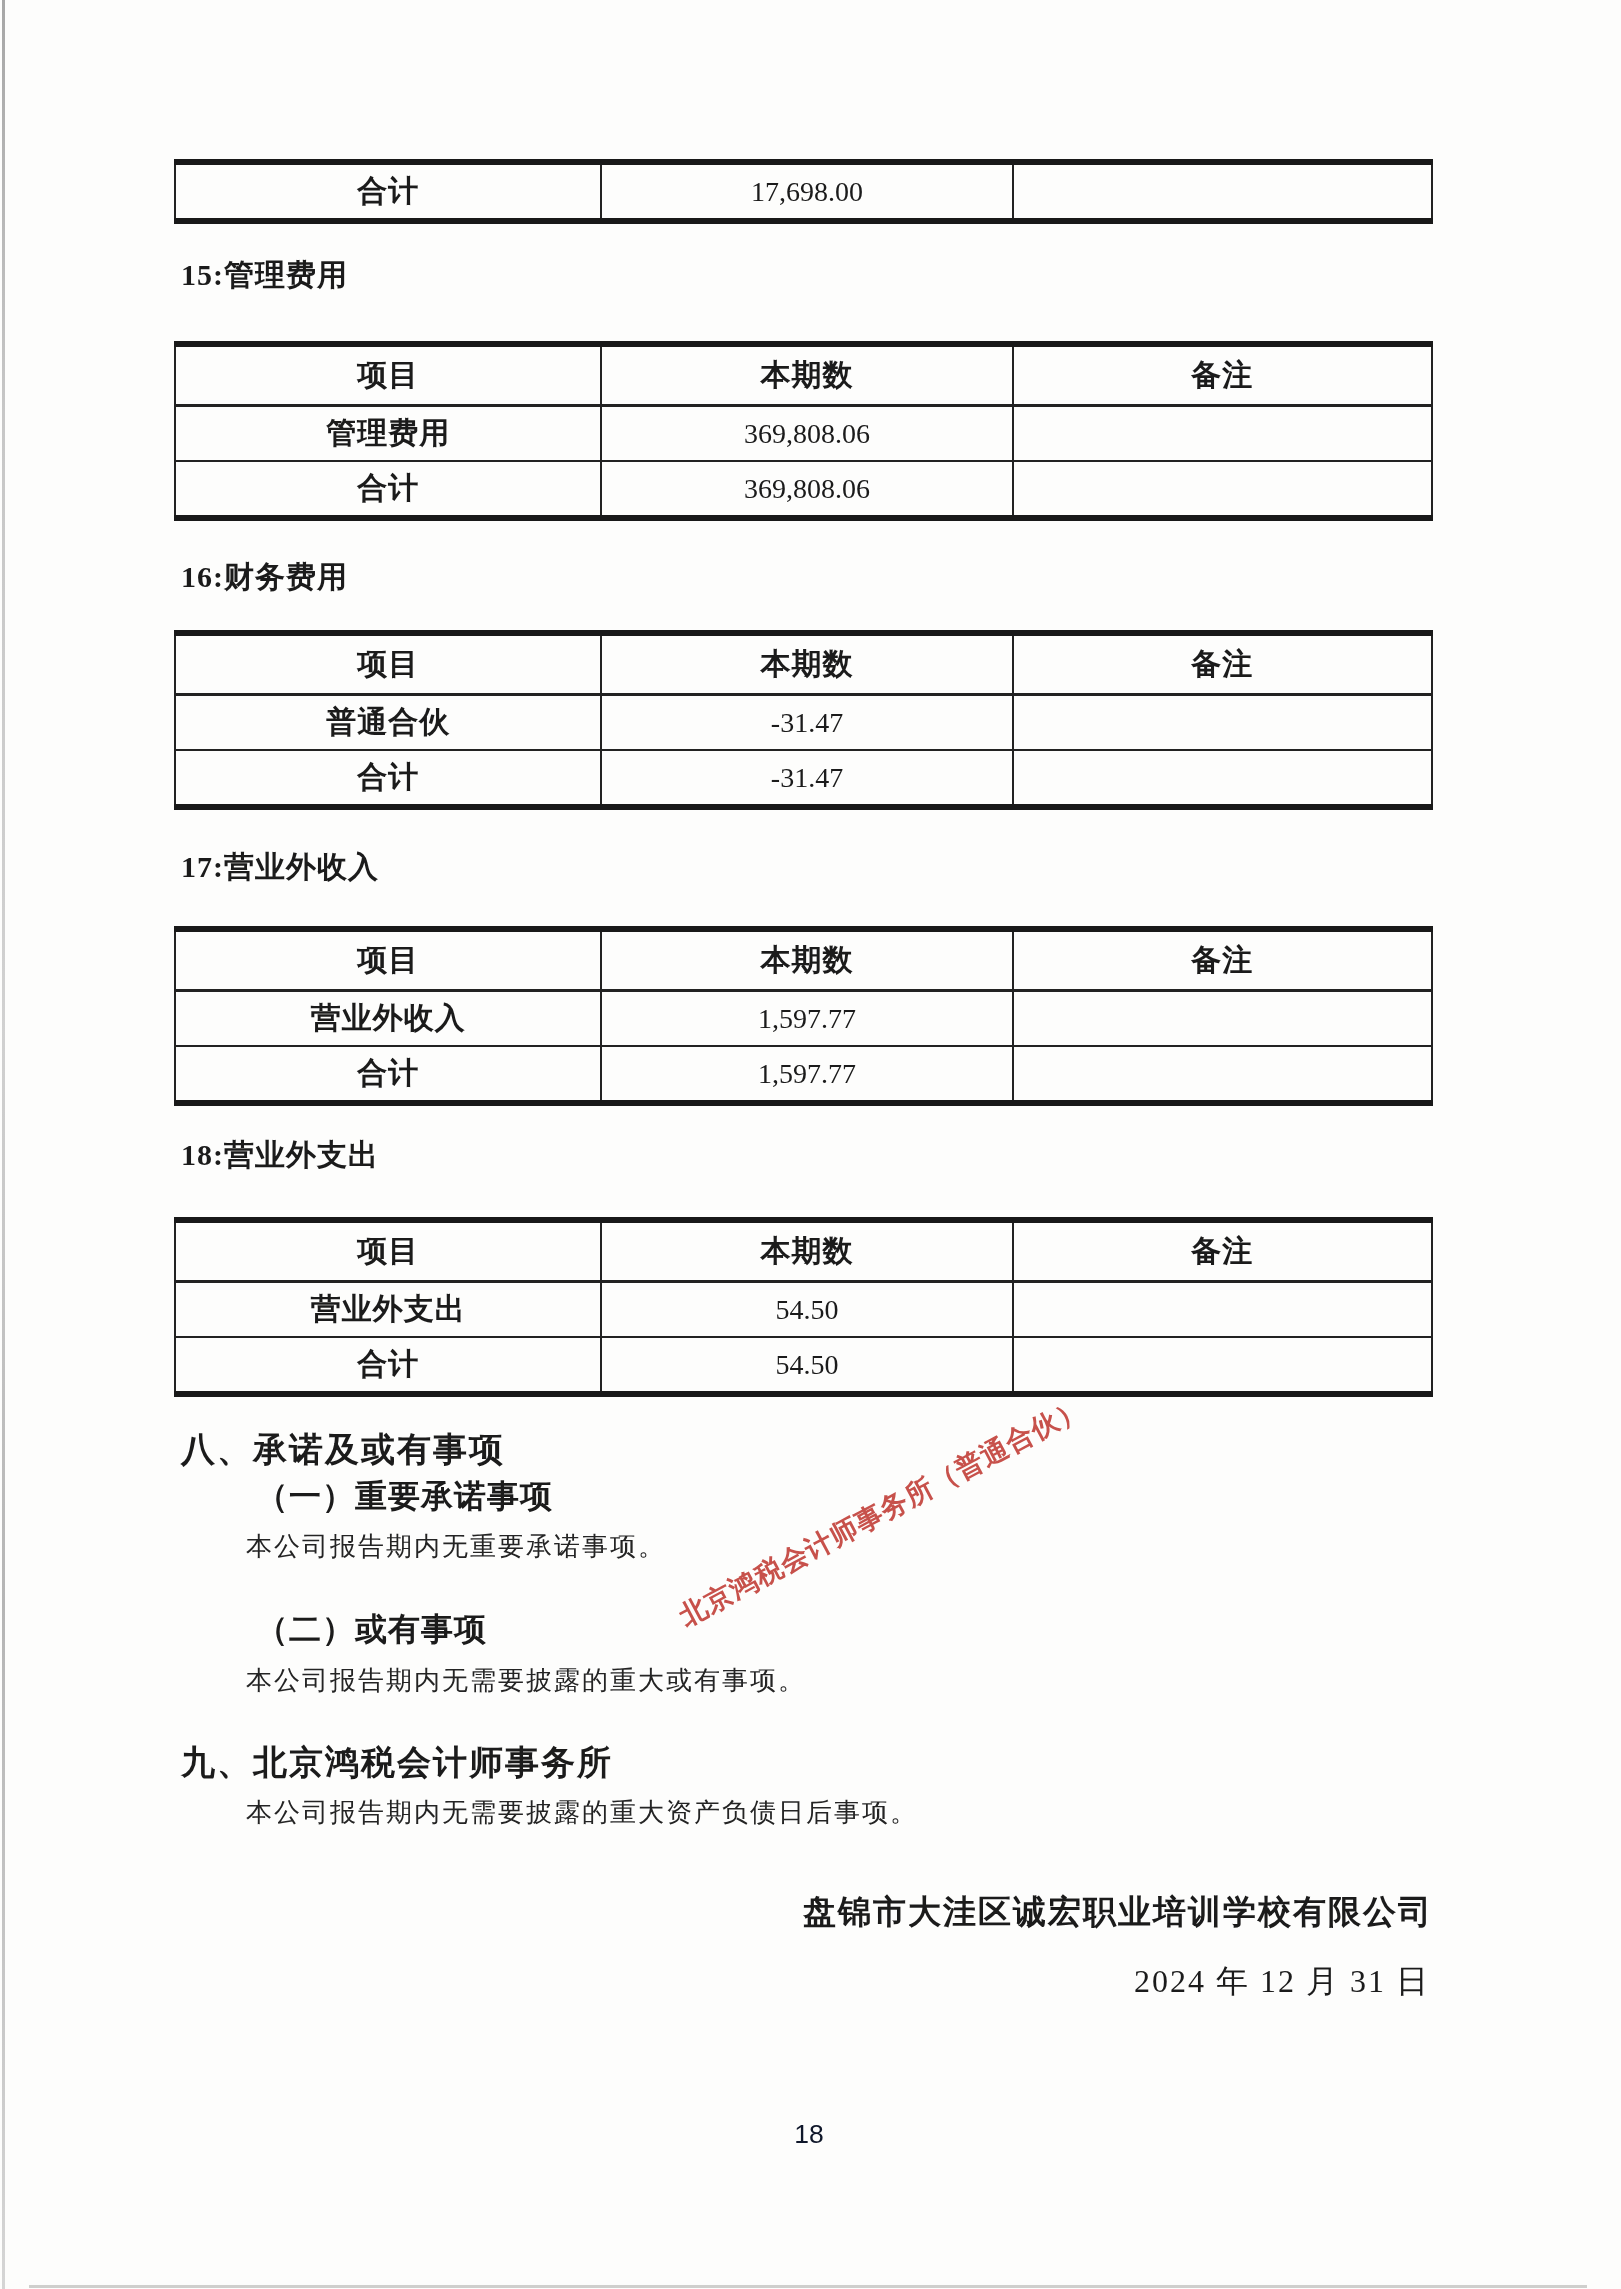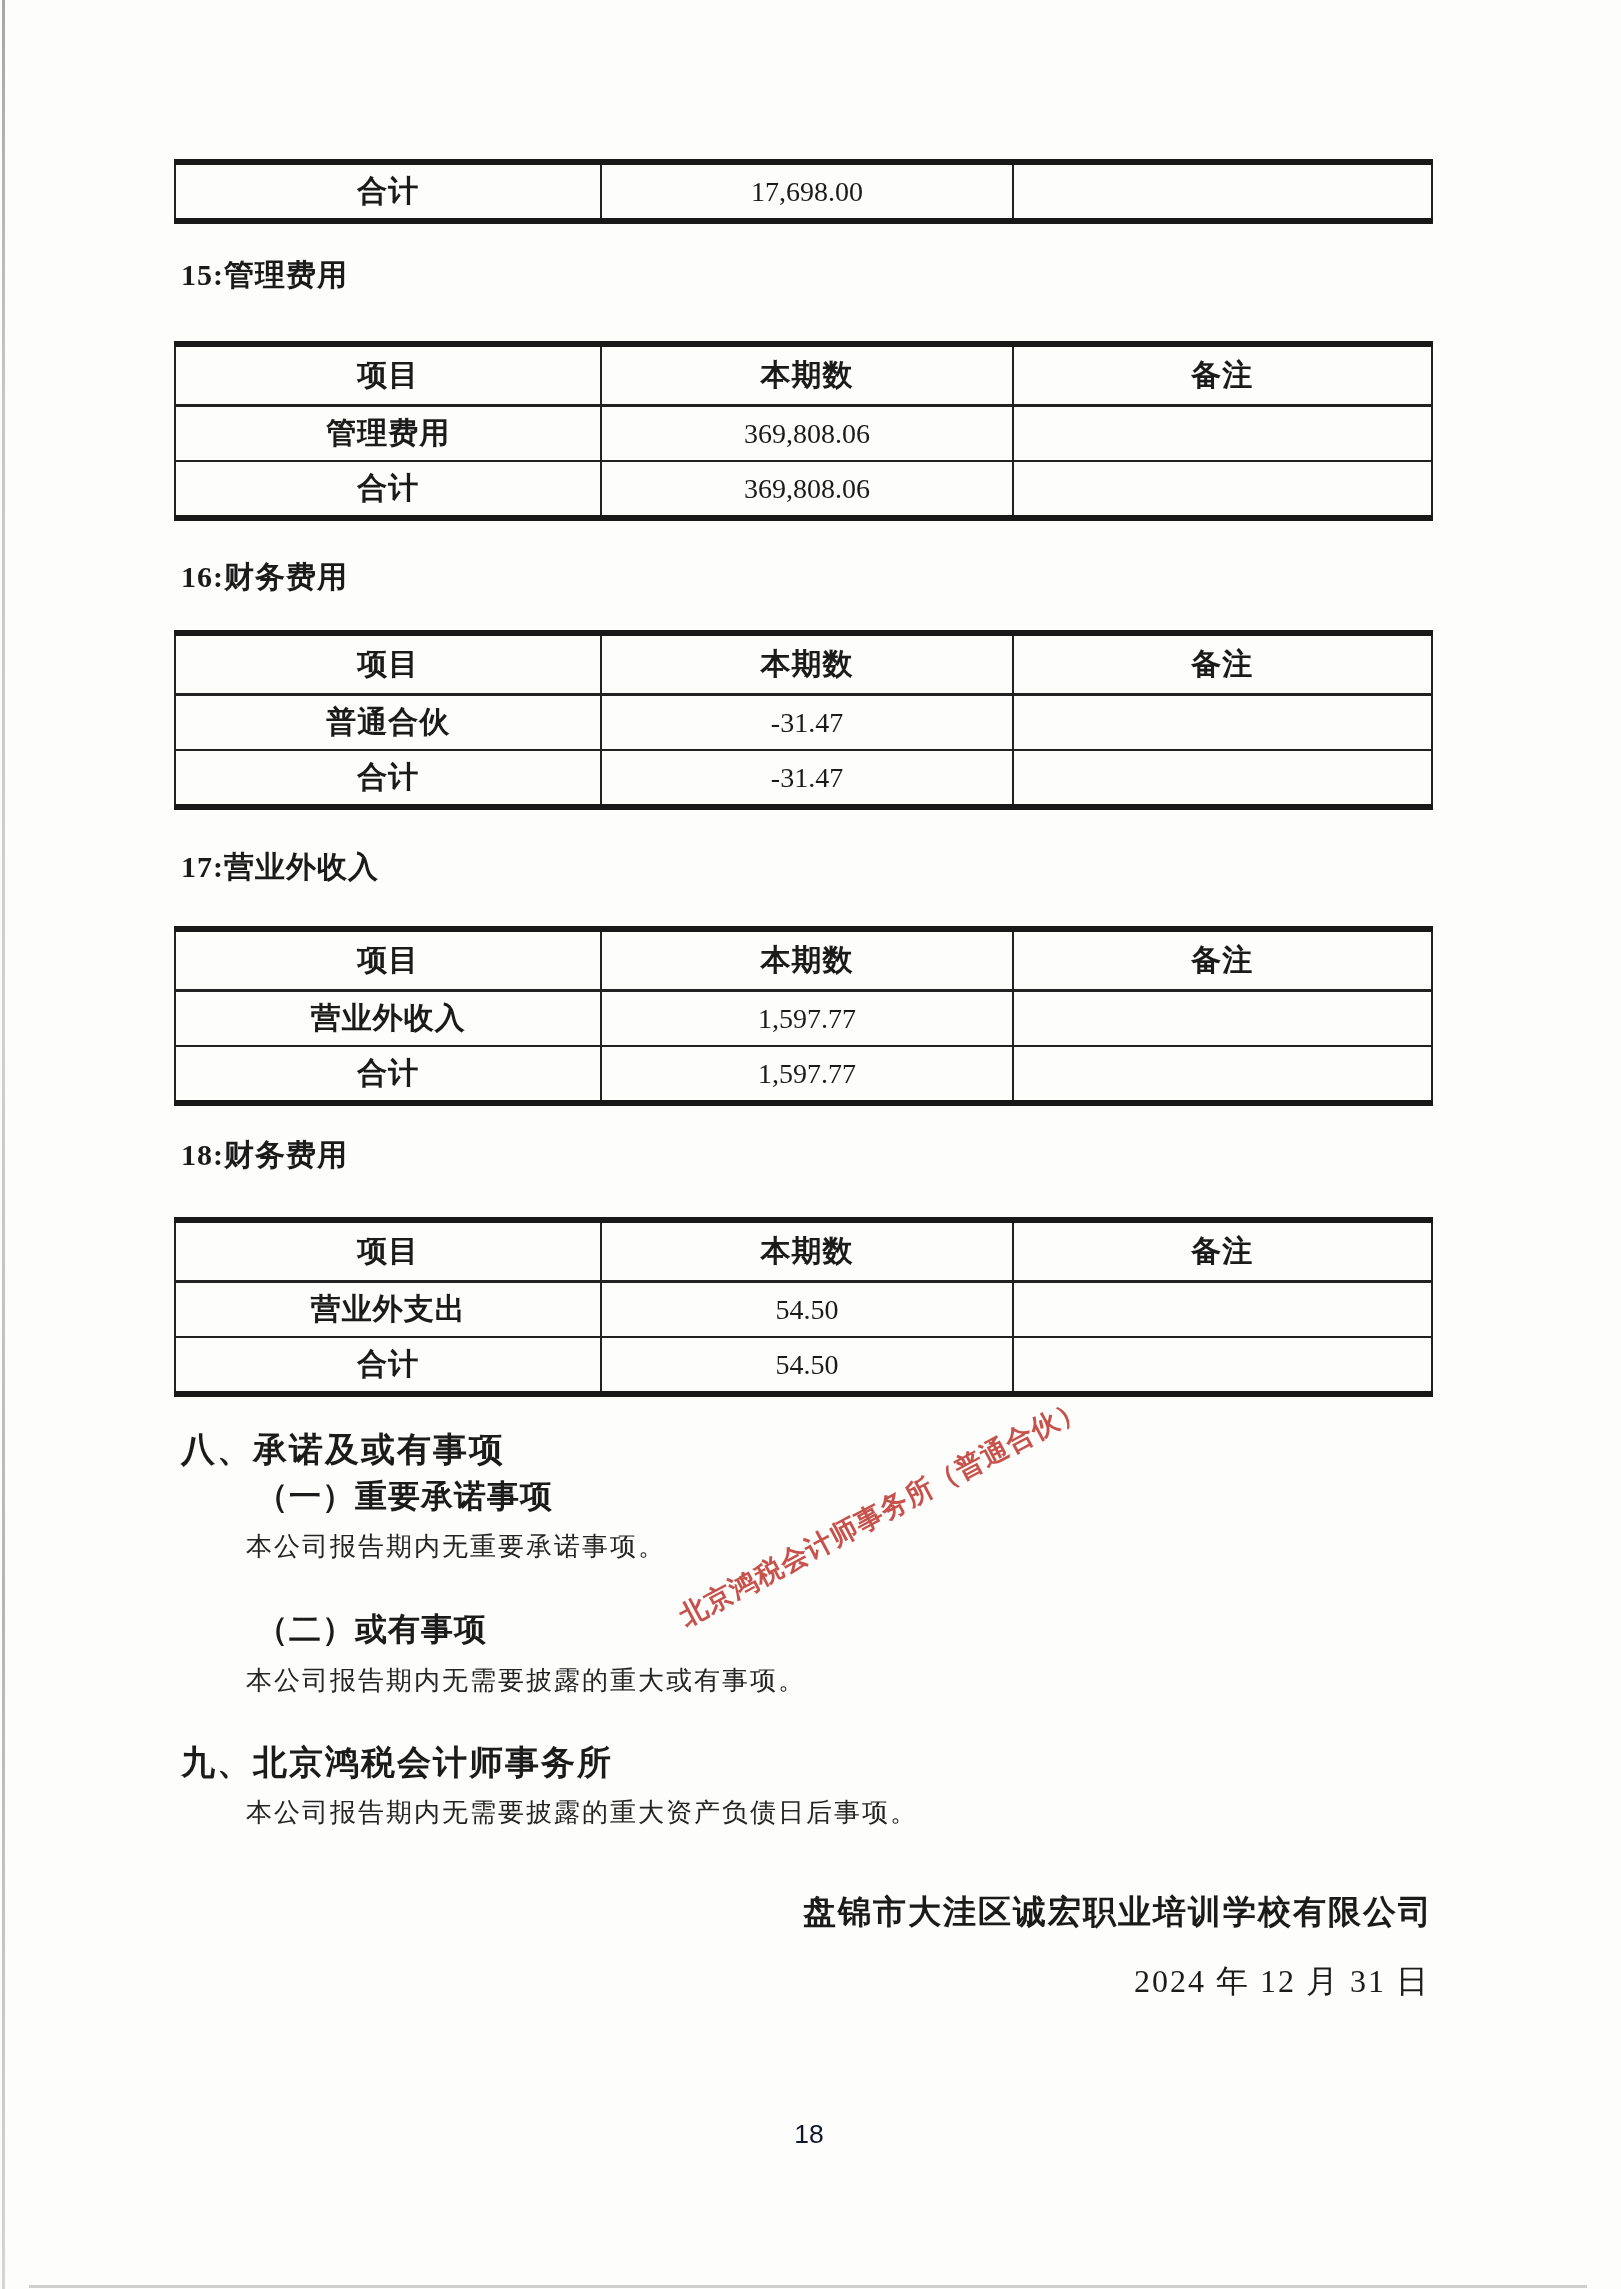--- a/index.html
+++ b/index.html
@@ -181,21 +181,21 @@
       <td></td>
     </tr>
     <tr>
       <td class="zh">合计</td>
       <td class="num">1,597.77</td>
       <td></td>
     </tr>
   </tbody>
     </table>
 
-  <div class="tbl-label" style="top:1135px">18:财务费用</div>
+  <div class="tbl-label" style="top:1135px">18:营业外支出</div>
   <table class="tbl" style="top:1217px">
     <colgroup>
         <col style="width:425px">
         <col style="width:410px">
         <col style="width:418px">
       </colgroup>
     <tbody>
         <tr class="hdr">
       <td class="zh">项目</td>
       <td class="zh">本期数</td>

